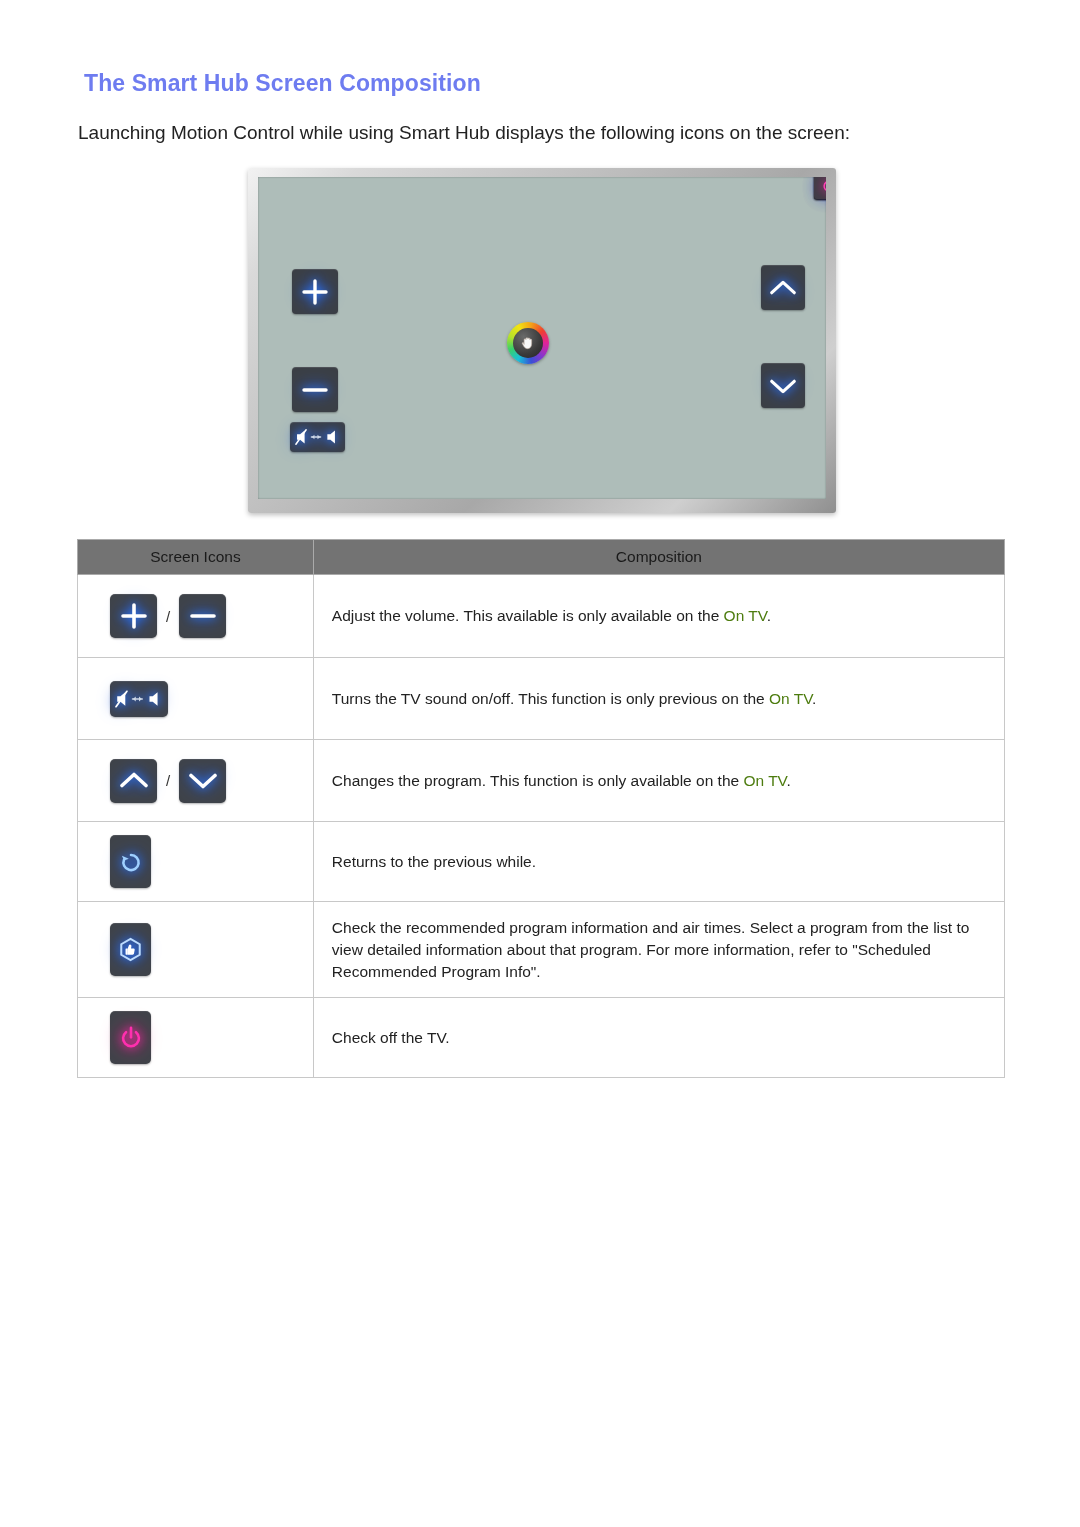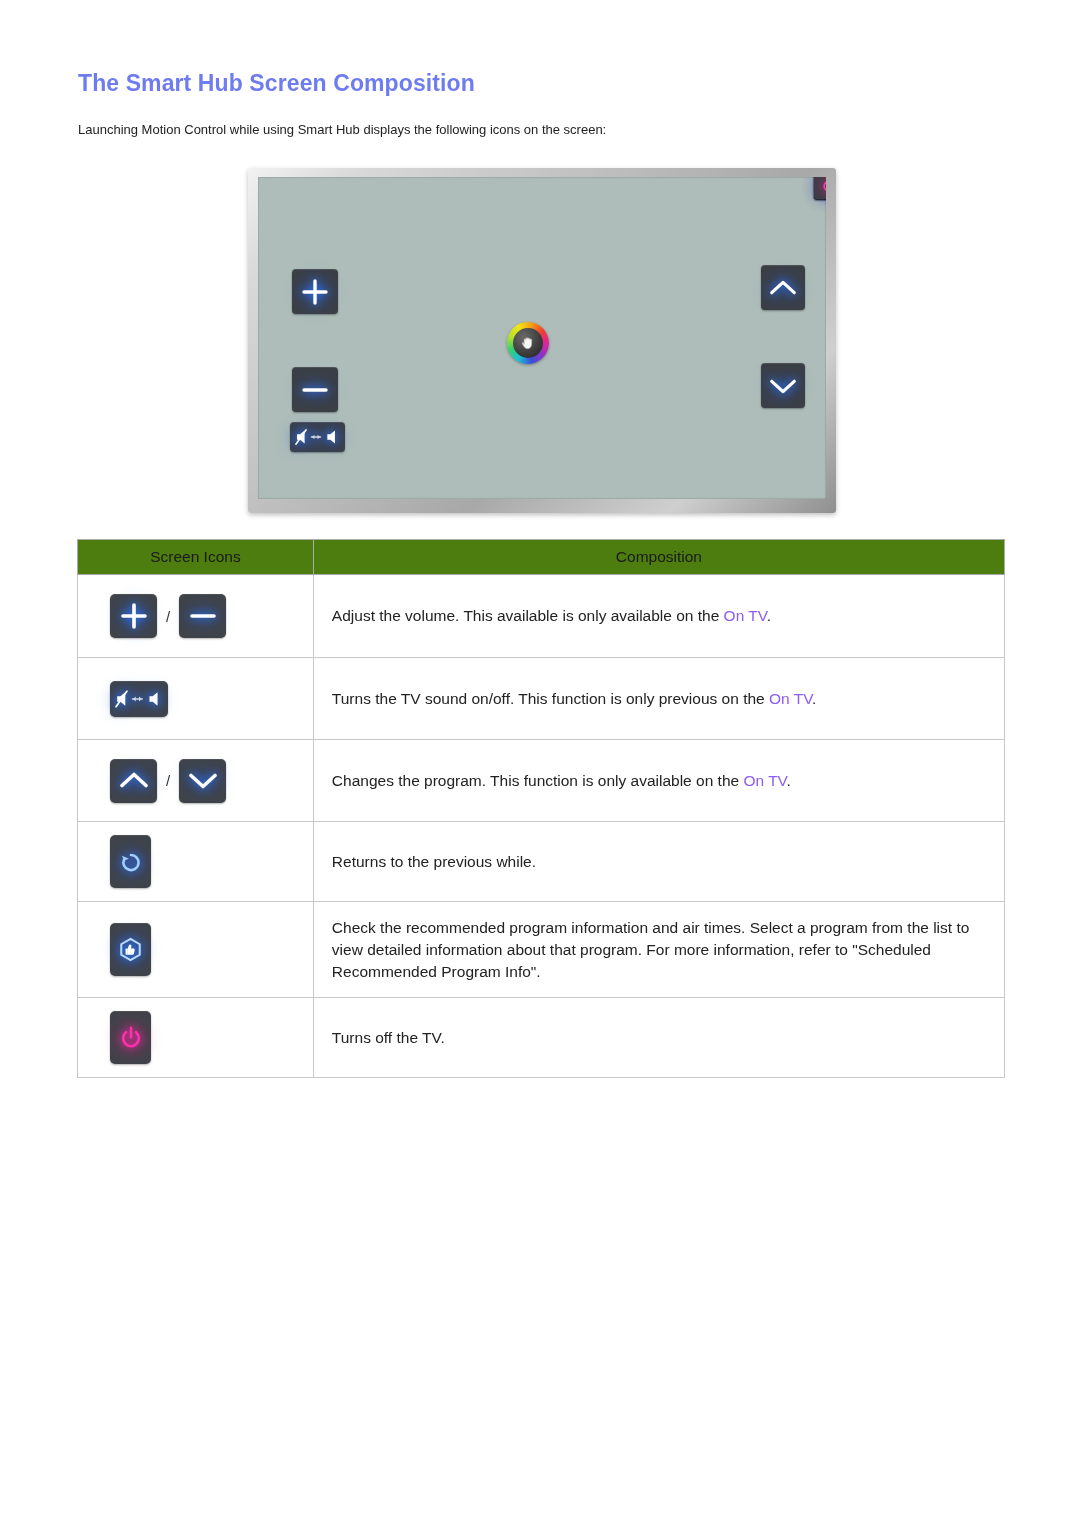--- a/index.html
+++ b/index.html
@@ -19,34 +19,34 @@
   .page {
     position: absolute;
     left: 0; top: 0;
     width: 1080px;
     height: 1527px;
   }
 
   
   .page-title {
     position: absolute;
-    left: 78px;
+    left: 84px;
     top: 70px;
     font-size: 23px;
     font-weight: bold;
     color: #6e7cf0;
     letter-spacing: 0.1px;
     white-space: nowrap;
   }
 
   .intro-text {
     position: absolute;
     left: 78px;
     top: 122px;
-    font-size: 13px;
+    font-size: 19px;
     color: #222222;
     white-space: nowrap;
   }
 
   
   .tv-wrap {
     position: absolute;
     left: 248px;
     top: 168px;
     width: 588px;
@@ -132,41 +132,41 @@
     width: 928px;
     border-collapse: collapse;
     font-size: 15.5px;
   }
   .tbl td, .tbl th {
     border: 1px solid #c8c8c8;
     vertical-align: middle;
     box-sizing: border-box;
   }
   .tbl thead th {
-    background: #4d7c0f;
+    background: #737373;
     color: #1a1a1a;
     font-weight: normal;
     font-size: 15.5px;
     height: 35px;
     text-align: center;
     border-color: #aaaaaa;
   }
   .col-icons  { width: 236px; }
   .col-expl   { width: 692px; }
 
   .tbl tbody td.icons-cell {
     text-align: left;
     padding: 10px 0 10px 32px;
   }
   .tbl tbody td.expl-cell {
     padding: 10px 18px 10px 18px;
     line-height: 1.42;
     color: #222;
   }
-  .onTv { color: #8b5cf6; }
+  .onTv { color: #4d7c0f; }
 
   .icon-pair {
     display: flex;
     align-items: center;
     gap: 9px;
   }
   .slash { color: #333; font-size: 15px; }
 
   
   .tkey {
@@ -386,19 +386,19 @@
         <td class="icons-cell">
           <div class="icon-pair">
             <div class="tkey tall">
               <svg width="26" height="26" viewBox="0 0 24 24" class="glow-pink">
                 <path d="M7.4 6.6 a7.3 7.3 0 1 0 9.2 0" fill="none" stroke="#ff2fae" stroke-width="2.4" stroke-linecap="round"></path>
                 <path d="M12 2.6 V11.4" stroke="#ff2fae" stroke-width="2.4" stroke-linecap="round"></path>
               </svg>
             </div>
           </div>
         </td>
-        <td class="expl-cell"><span>Turns off the TV.</span></td>
+        <td class="expl-cell"><span>Check off the TV.</span></td>
       </tr>
 
     </tbody>
   </table>
 
 </div>
 
 </body></html>

